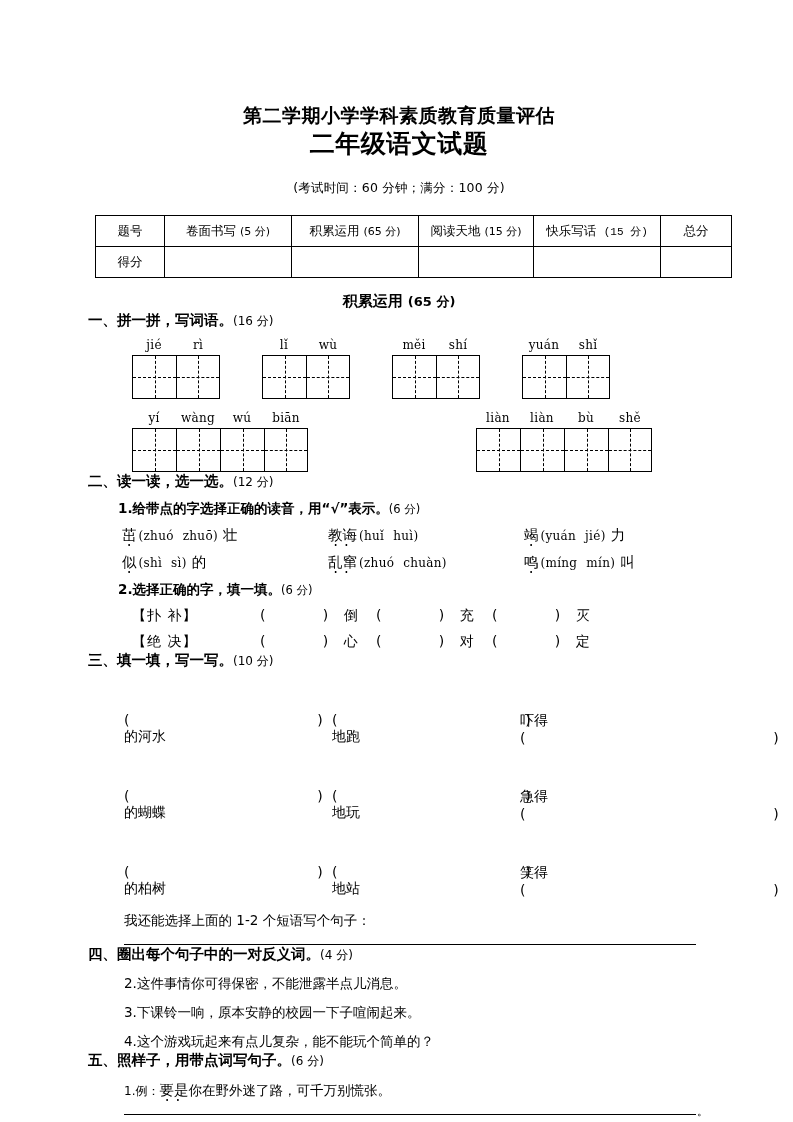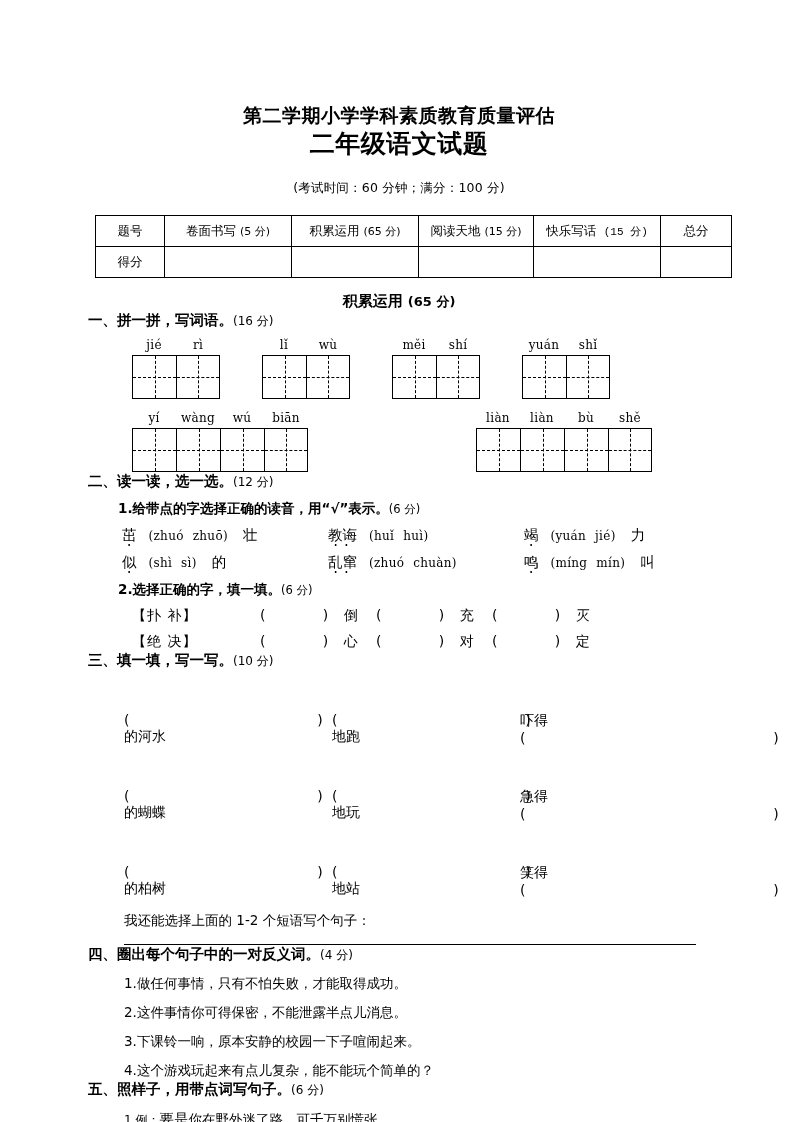--- a/index.html
+++ b/index.html
@@ -197,21 +197,21 @@
     transform: translateX(-50%);
     bottom: -9px;
     font-size: 15px;
     letter-spacing: 6px;
     text-indent: 3px;
     line-height: 1;
   }
   .py {
     font-family: "DejaVu Serif", serif;
     font-size: 12px;
-    margin: 0 12px;
+    margin: 0 2px;
     letter-spacing: 0.3px;
   }
   .py .sp { display: inline-block; width: 9px; }
   .tail { font-size: 14.5px; margin-left: 3px; }
 
   
   .br-line {
     margin-left: 38px;
     margin-top: 8px;
     font-size: 14px;
@@ -462,21 +462,20 @@
       <span class="fb-b"><span class="longparen">(&nbsp;&nbsp;&nbsp;&nbsp;)</span> <span>地站</span></span>
       <span class="fb-c"><span>笑得</span> <span class="longparen2">(&nbsp;&nbsp;&nbsp;&nbsp;)</span></span>
     </div>
 
     <div class="note-line">我还能选择上面的 1-2 个短语写个句子：</div>
     <div class="answer-rule"></div>
 
     <div class="q-head">
       <span>四、圈出每个句子中的一对反义词。</span><span class="pts">(4 分)</span>
     </div>
-    <div class="s-line">1.做任何事情，只有不怕失败，才能取得成功。</div>
     <div class="s-line">2.这件事情你可得保密，不能泄露半点儿消息。</div>
     <div class="s-line">3.下课铃一响，原本安静的校园一下子喧闹起来。</div>
     <div class="s-line">4.这个游戏玩起来有点儿复杂，能不能玩个简单的？</div>
 
     <div class="q-head">
       <span>五、照样子，用带点词写句子。</span><span class="pts">(6 分)</span>
     </div>
     <div class="s-line">
       <span class="num">1.例：</span><span class="dotted2">要是</span><span>你在野外迷了路，可千万别慌张。</span>
     </div>

